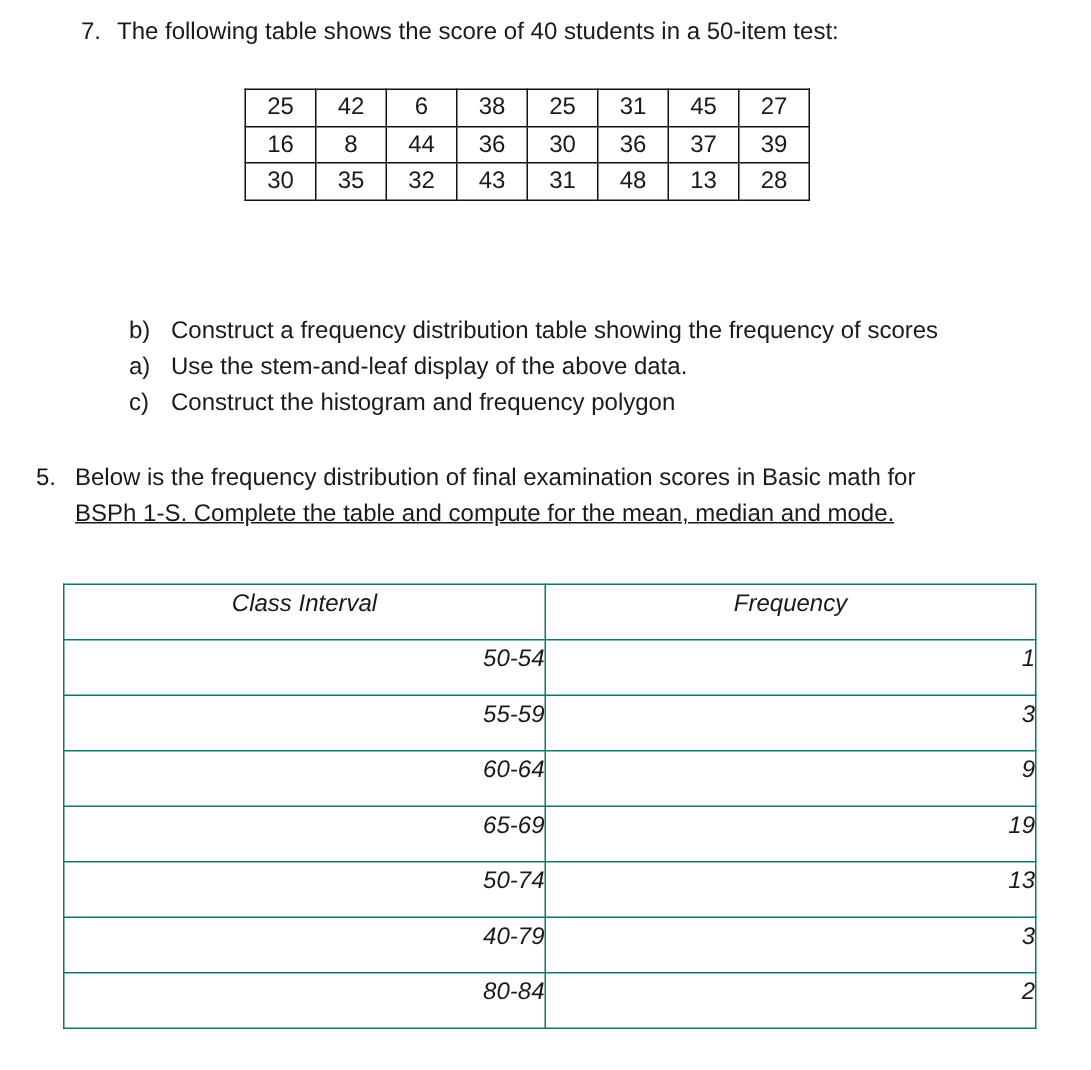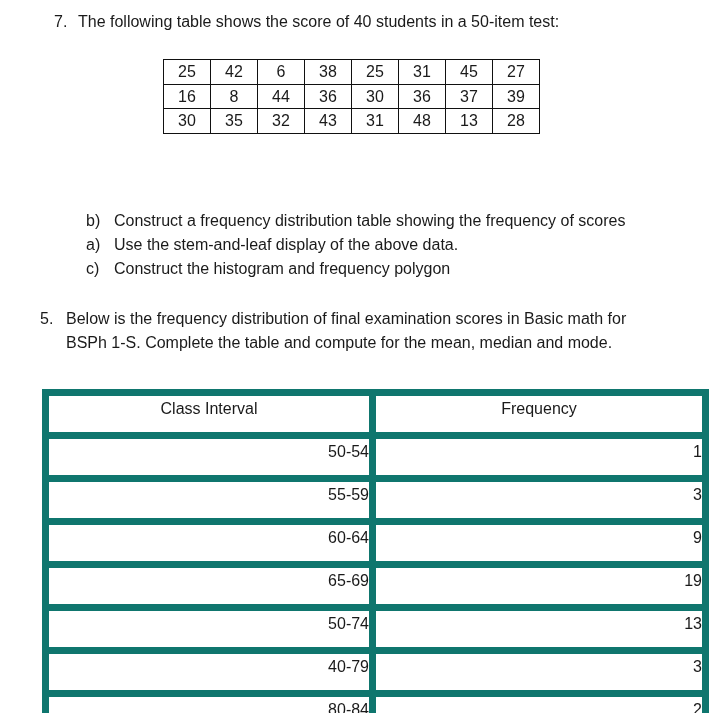--- a/index.html
+++ b/index.html
@@ -45,42 +45,43 @@
       position: absolute;
       left: 86px;
       top: 209px;
       font-size: 16px;
       line-height: 24px;
     }
     .sub-item { white-space: nowrap; }
     .sub-item .letter { display: inline-block; width: 28px; }
     .q5 {
       position: absolute;
-      left: 40px;
+      left: 24px;
       top: 307px;
       font-size: 16px;
       line-height: 24px;
     }
     .q5 .line { white-space: nowrap; }
     .q5 .num { display: inline-block; width: 26px; }
-    .q5 .indent { padding-left: 26px; }
+    .q5 .indent { padding-left: 26px; text-decoration: underline; }
     table.freq {
       position: absolute;
       left: 42px;
       top: 389px;
       border-collapse: collapse;
       font-size: 16px;
     }
     table.freq th, table.freq td {
-      border: 7px solid #0f766e;
+      border: 1px solid #0f766e;
       padding: 0;
       text-align: center;
       vertical-align: top;
       font-weight: normal;
       height: 36px;
+      font-style: italic;
     }
     table.freq th { padding-top: 4px; height: 32px; }
     table.freq td { padding-top: 4px; height: 32px; text-align: right; }
     table.freq .c1 { width: 320px; }
     table.freq .c2 { width: 326px; }
   </style>
 </head>
 <body>
 
 <div class="q7-title">

